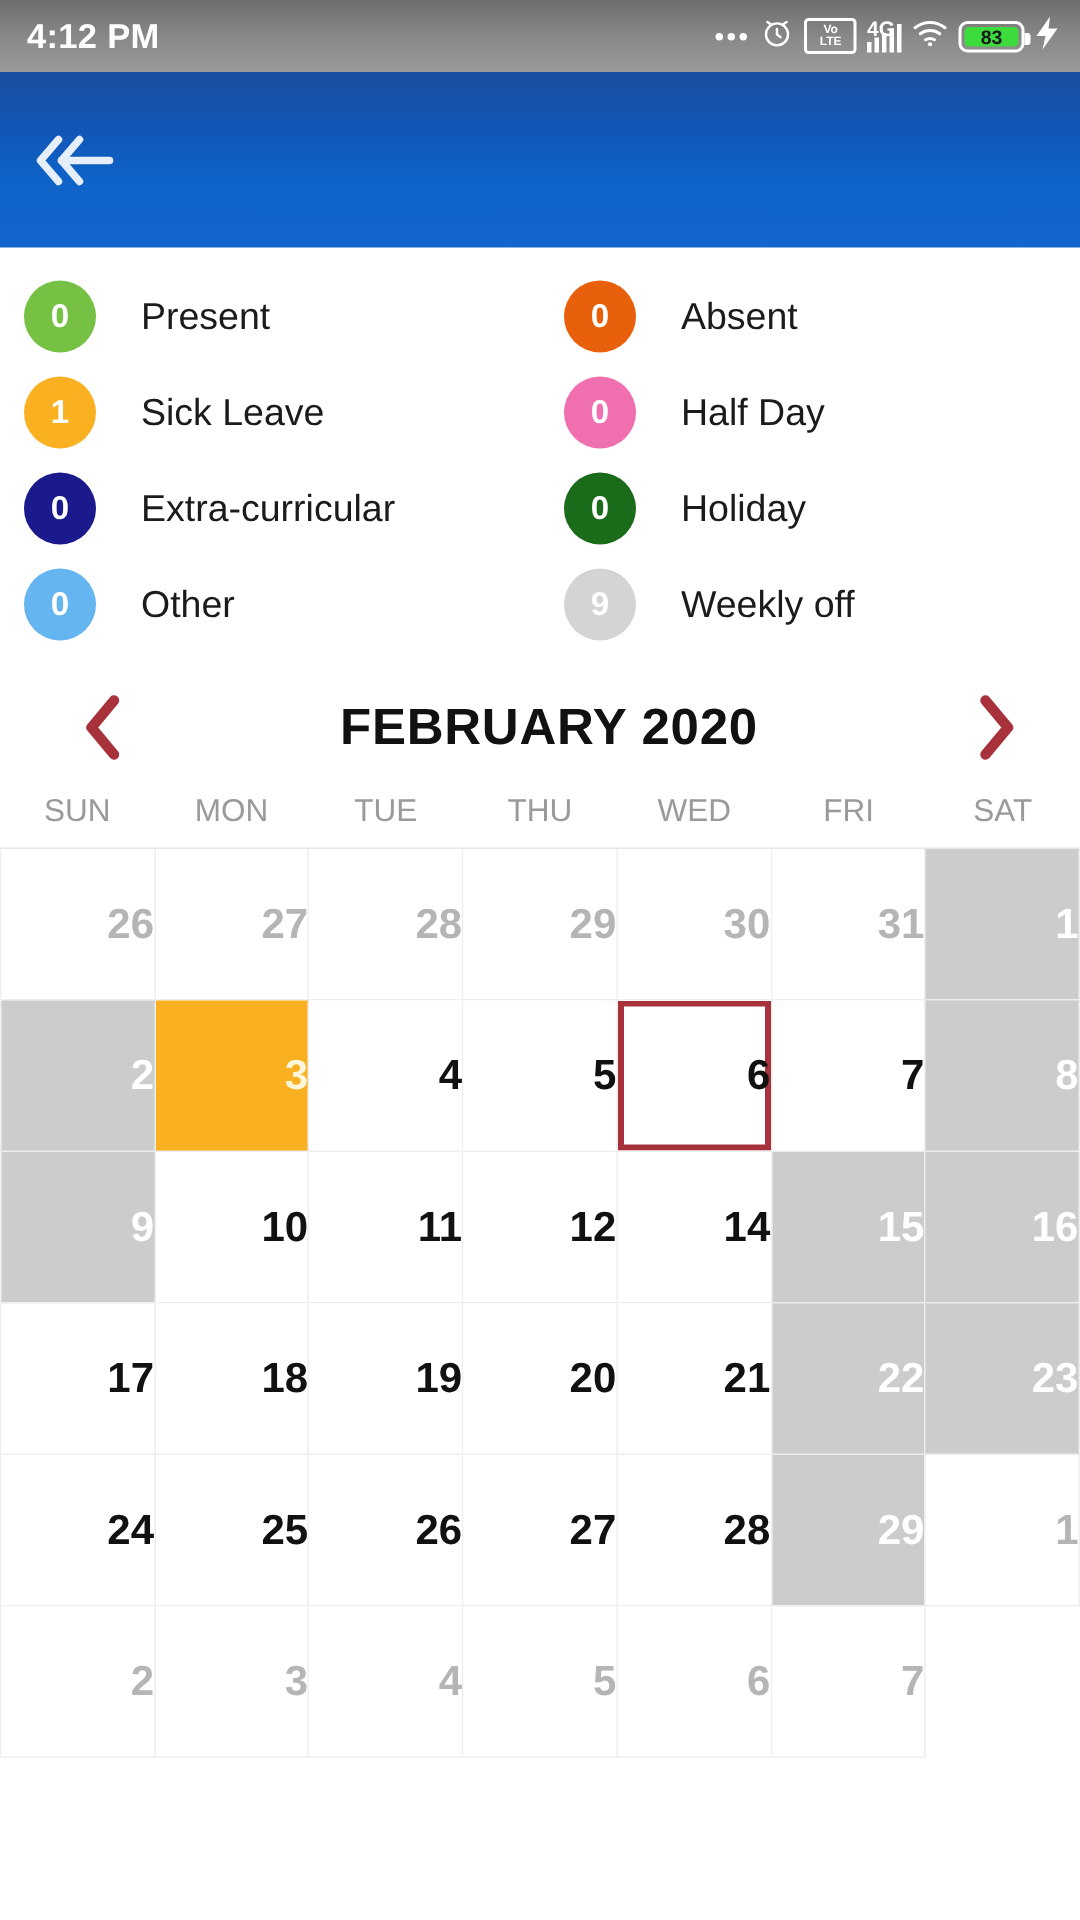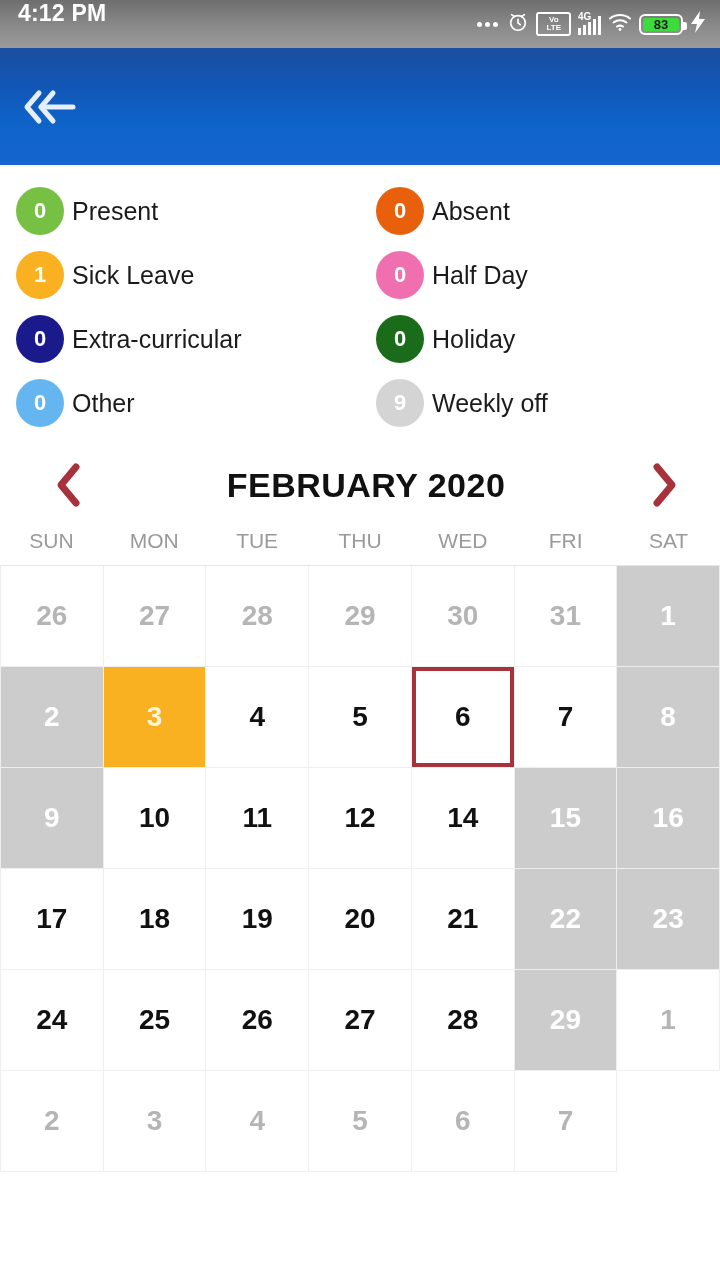--- a/index.html
+++ b/index.html
@@ -8,35 +8,35 @@
     background:#ffffff;
     font-family:"Liberation Sans", sans-serif;
     overflow:hidden;
   }
 
   
   .statusbar{
     position:relative;
     height:48px; width:720px;
     background:linear-gradient(to bottom,#6e6e6e 0%,#8a8a8a 55%,#9a9a9a 100%);
-    display:flex; 
+    display:flex; align-items:center;
     padding:0 14px 0 18px;
     color:#ffffff;
   }
   .status-time{ font-size:23px; font-weight:bold; letter-spacing:.2px; }
   .status-right{ margin-left:auto; display:flex; align-items:center; gap:7px; }
   .dots{ display:flex; gap:3px; align-items:center; margin-right:2px; }
   .dots i{ width:5px;height:5px;border-radius:50%;background:#fff;display:block; }
   .volte{
     border:2px solid #fff; border-radius:3px;
     font-size:8px; line-height:8px; font-weight:bold;
     padding:2px 8px; text-align:center;
   }
   .sigwrap{ position:relative; display:flex; align-items:flex-end; gap:2px; height:22px;}
-  .sigwrap .g4{ position:absolute; top:-2px; left:0; font-size:10px; font-weight:bold; }
+  .sigwrap .g4{ position:absolute; top:-2px; left:0; font-size:14px; font-weight:bold; }
   .sigwrap b{ display:block; width:3px; background:#fff; }
   .battery{
     position:relative;
     width:44px;height:21px;
     border:2px solid #fff;border-radius:6px;
     display:flex;align-items:center;justify-content:center;
   }
   .battery::after{
     content:""; position:absolute; right:-6px; top:6px;
     width:4px;height:8px;background:#fff;border-radius:0 2px 2px 0;
@@ -63,21 +63,21 @@
   
   .legend{ padding:14px 0 6px 0; }
   .legend-row{ display:flex; }
   .legend-item{ width:360px; display:flex; align-items:center; padding:8px 0 8px 16px; }
   .legend-circle{
     width:48px;height:48px;border-radius:50%;
     display:flex;align-items:center;justify-content:center;
     color:#ffffff;font-size:22px;font-weight:bold;
     flex:0 0 auto;
   }
-  .legend-label{ margin-left:8px; font-size:25px; color:#1b1b1b; }
+  .legend-label{ margin-left:30px; font-size:25px; color:#1b1b1b; }
 
   
   .monthbar{
     display:flex; align-items:center; justify-content:space-between;
     padding:18px 34px 4px 46px;
   }
   .month-title{ font-size:34px; font-weight:bold; color:#111; letter-spacing:.5px; }
   .chev{ width:44px; height:52px; display:flex; align-items:center; justify-content:center; }
 
   
@@ -89,21 +89,21 @@
   
   .grid{
     display:grid; grid-template-columns:repeat(7,1fr);
     border-top:1px solid #e6e6e6;
     border-left:1px solid #eeeeee;
   }
   .cell{
     height:101px;
     border-right:1px solid #eeeeee;
     border-bottom:1px solid #eeeeee;
-    display:flex; align-items:center; justify-content:center;
+    display:flex; align-items:center; justify-content:flex-end;
     font-size:28px; font-weight:bold; color:#111111;
     background:#ffffff;
     position:relative;
   }
   .cell.muted{ color:#b5b5b5; font-weight:bold; background:#ffffff; }
   .cell.weekoff{ background:#cccccc; color:#ffffff; }
   .cell.sick{ background:#f9b122; color:#fdf6d9; }
   .cell.today{ box-shadow:inset 0 0 0 4px #a8323c; z-index:2; }
 </style>
 </head>

